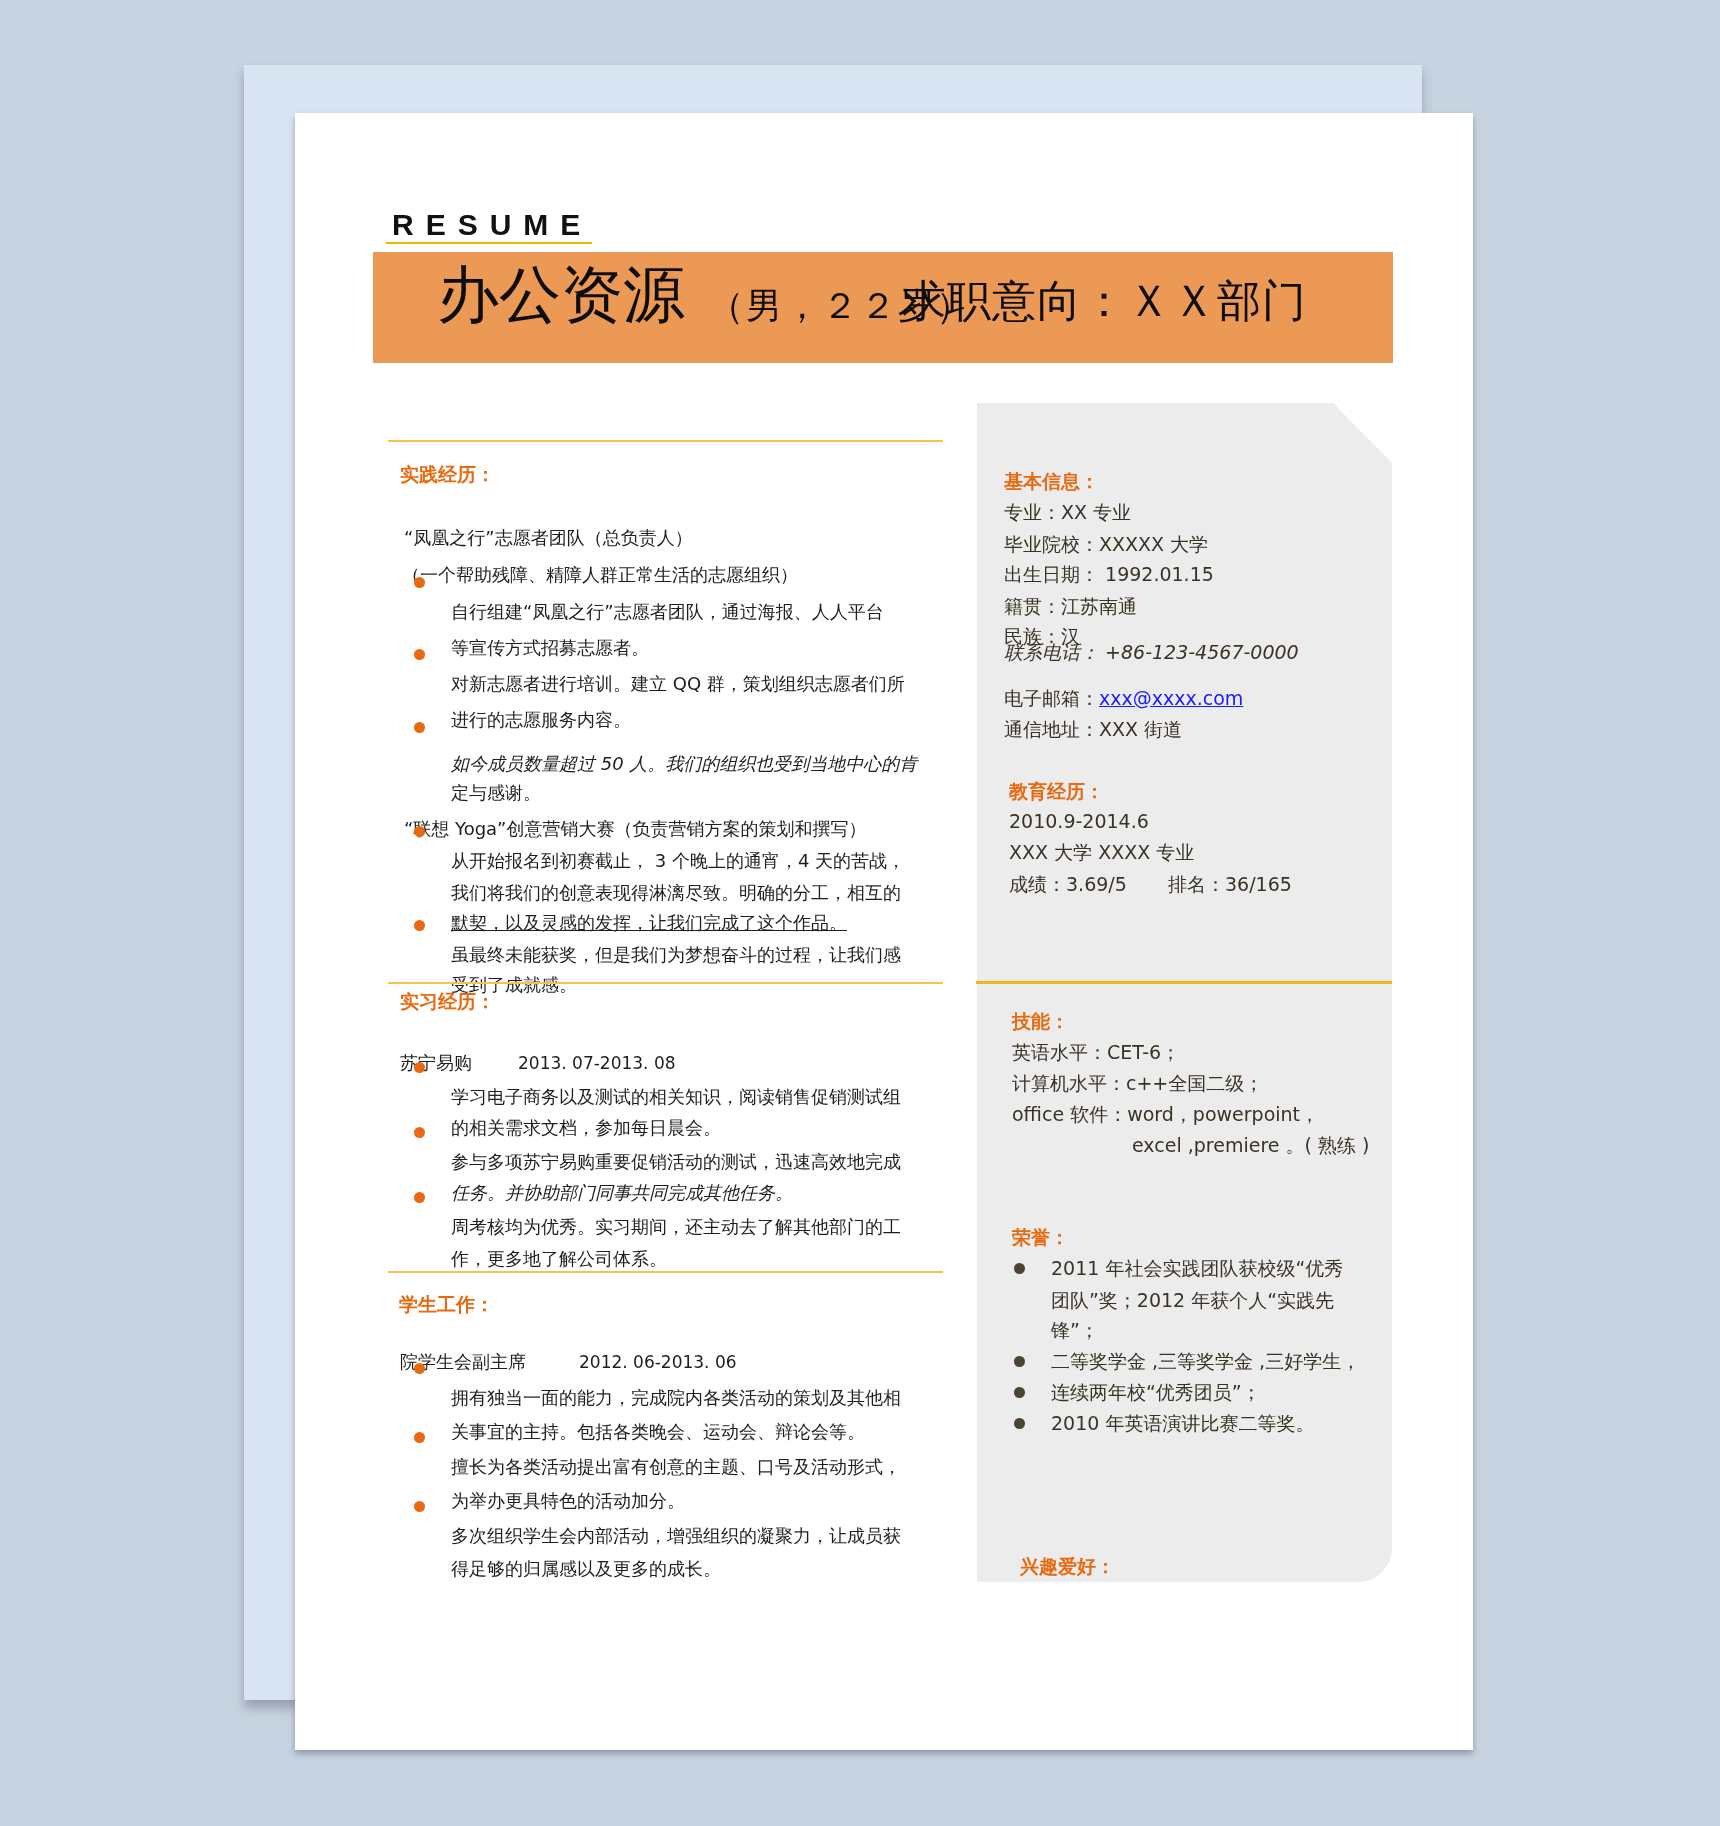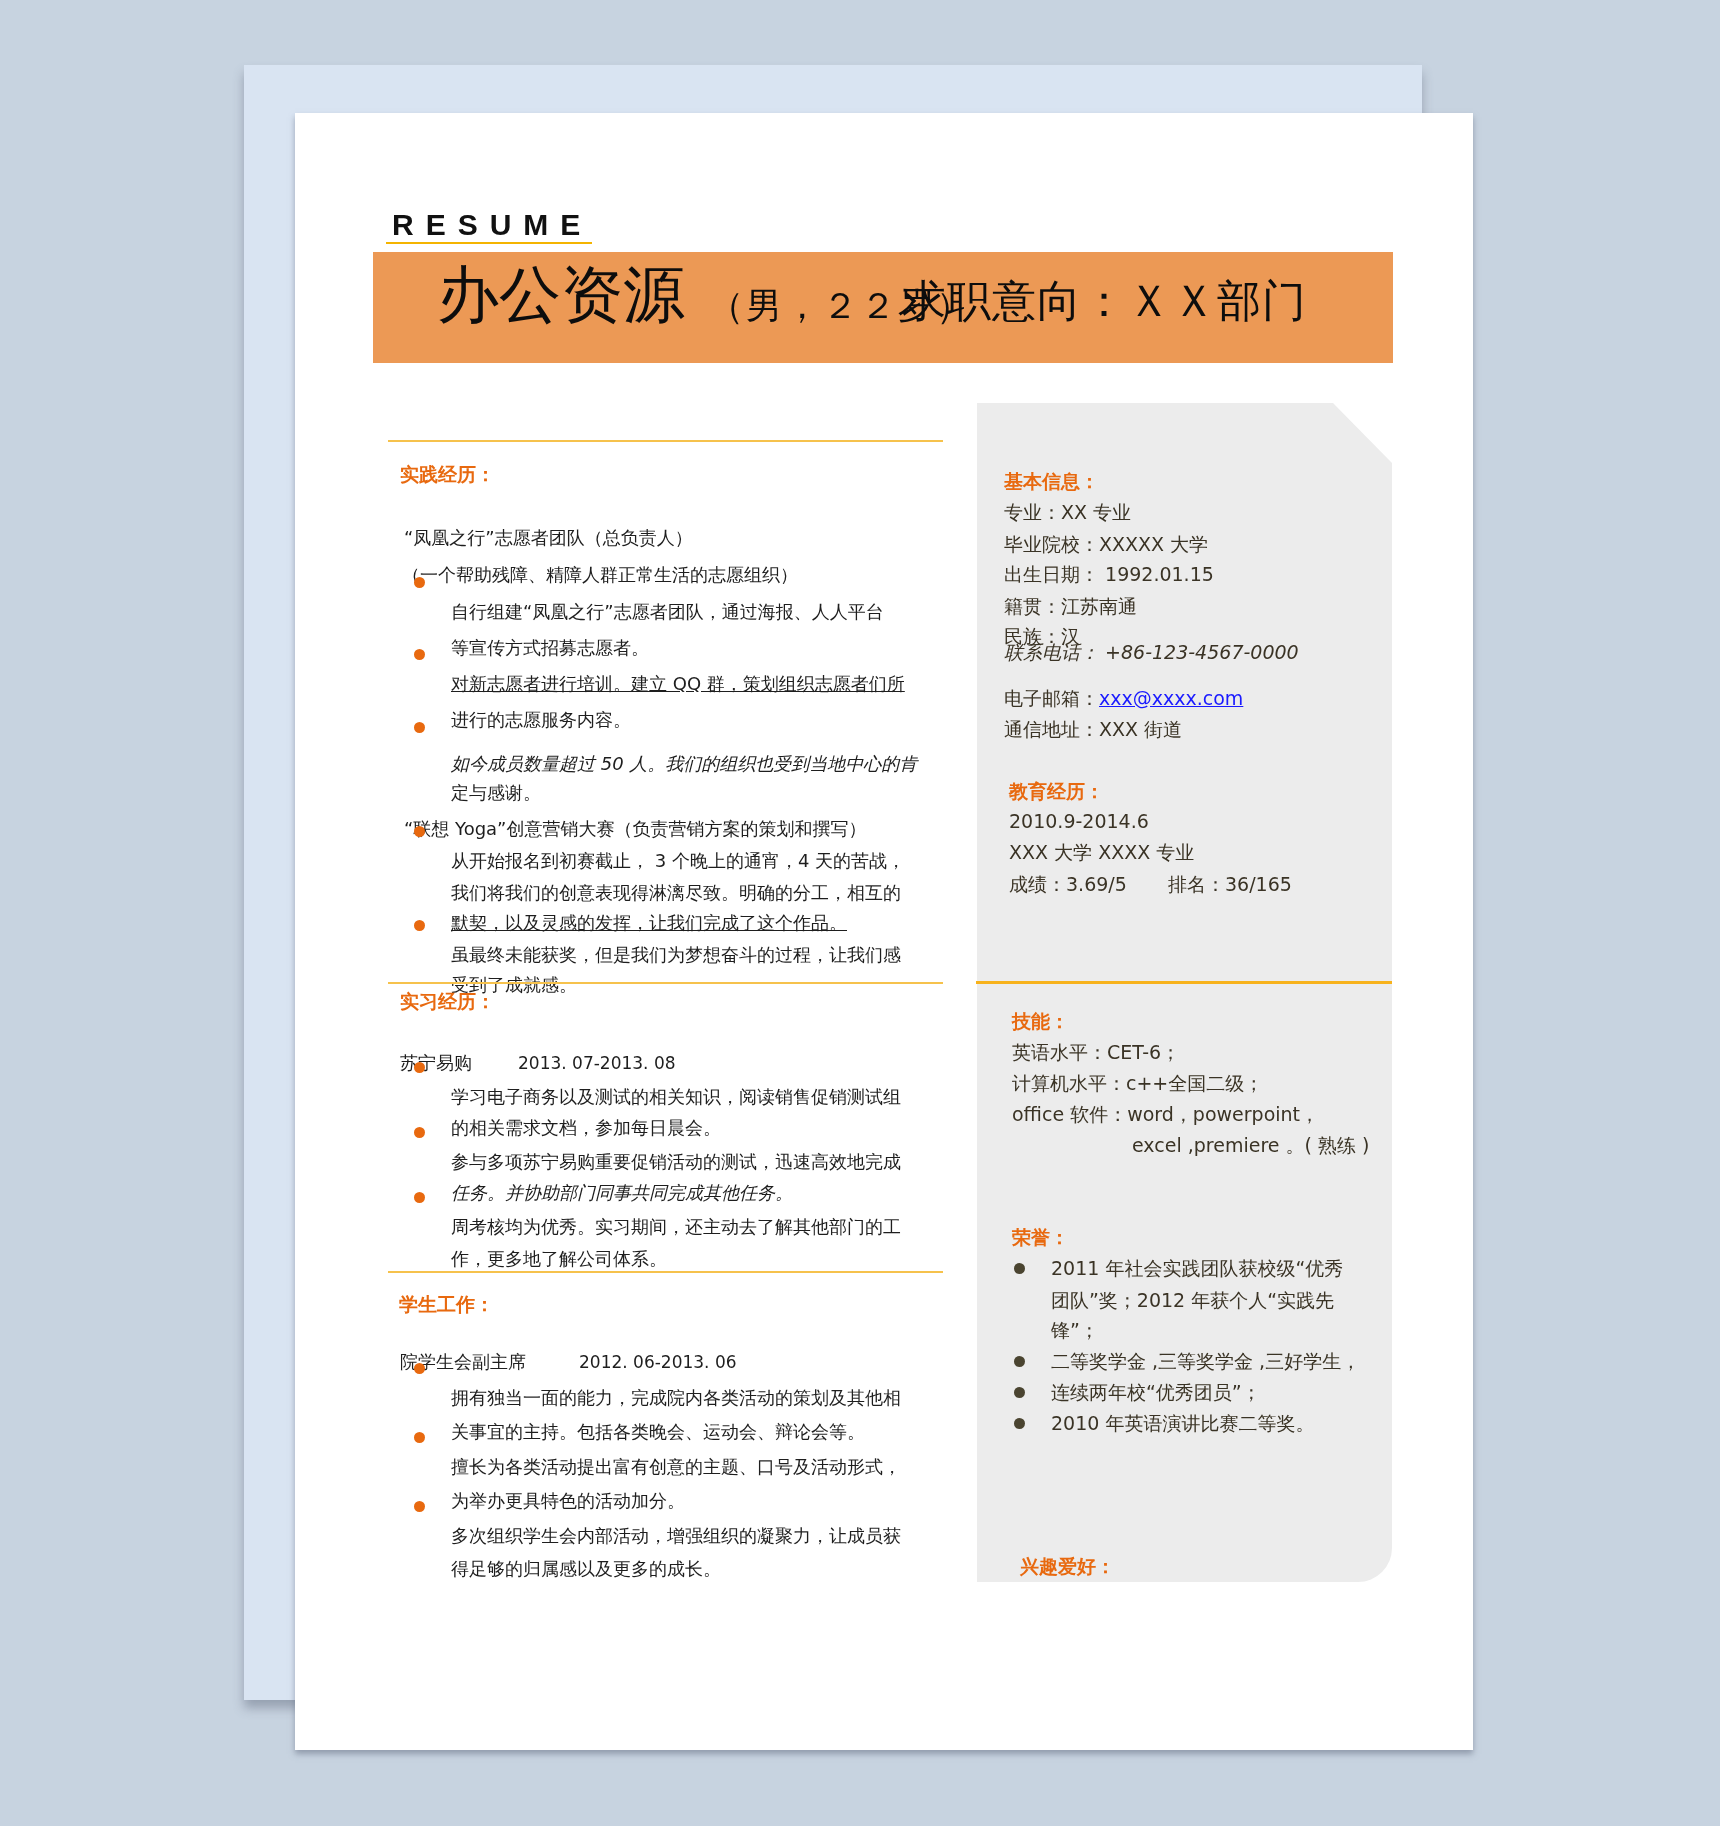--- a/index.html
+++ b/index.html
@@ -62,21 +62,21 @@
 
 <div class="rule" style="left:388px;top:440px;width:555px;"></div>
 <div class="abs h-orange" style="left:400px;top:462px;">实践经历：</div>
 <div class="abs txt" style="left:404px;top:496px;">“凤凰之行”志愿者团队（总负责人）</div>
 <div class="abs txt" style="left:402px;top:533px;">（一个帮助残障、精障人群正常生活的志愿组织）</div>
 
 <div class="dot" style="left:414px;top:577px;"></div>
 <div class="abs txt" style="left:451px;top:570px;">自行组建“凤凰之行”志愿者团队，通过海报、人人平台</div>
 <div class="abs txt" style="left:451px;top:606px;">等宣传方式招募志愿者。</div>
 <div class="dot" style="left:414px;top:649px;"></div>
-<div class="abs txt" style="left:451px;top:642px;text-decoration:underline;">对新志愿者进行培训。建立 QQ 群，策划组织志愿者们所</div>
+<div class="abs txt" style="left:451px;top:642px;">对新志愿者进行培训。建立 QQ 群，策划组织志愿者们所</div>
 <div class="abs txt" style="left:451px;top:678px;">进行的志愿服务内容。</div>
 <div class="dot" style="left:414px;top:722px;"></div>
 <div class="abs txt" style="left:451px;top:722px;font-style:italic;">如今成员数量超过 50 人。我们的组织也受到当地中心的肯</div>
 <div class="abs txt" style="left:451px;top:751px;">定与感谢。</div>
 
 <div class="abs txt" style="left:404px;top:787px;">“联想 Yoga”创意营销大赛（负责营销方案的策划和撰写）</div>
 <div class="dot" style="left:414px;top:826px;"></div>
 <div class="abs txt" style="left:451px;top:819px;">从开始报名到初赛截止， 3 个晚上的通宵，4 天的苦战，</div>
 <div class="abs txt" style="left:451px;top:851px;">我们将我们的创意表现得淋漓尽致。明确的分工，相互的</div>
 <div class="abs txt" style="left:451px;top:881px;text-decoration:underline;">默契，以及灵感的发挥，让我们完成了这个作品。</div>

